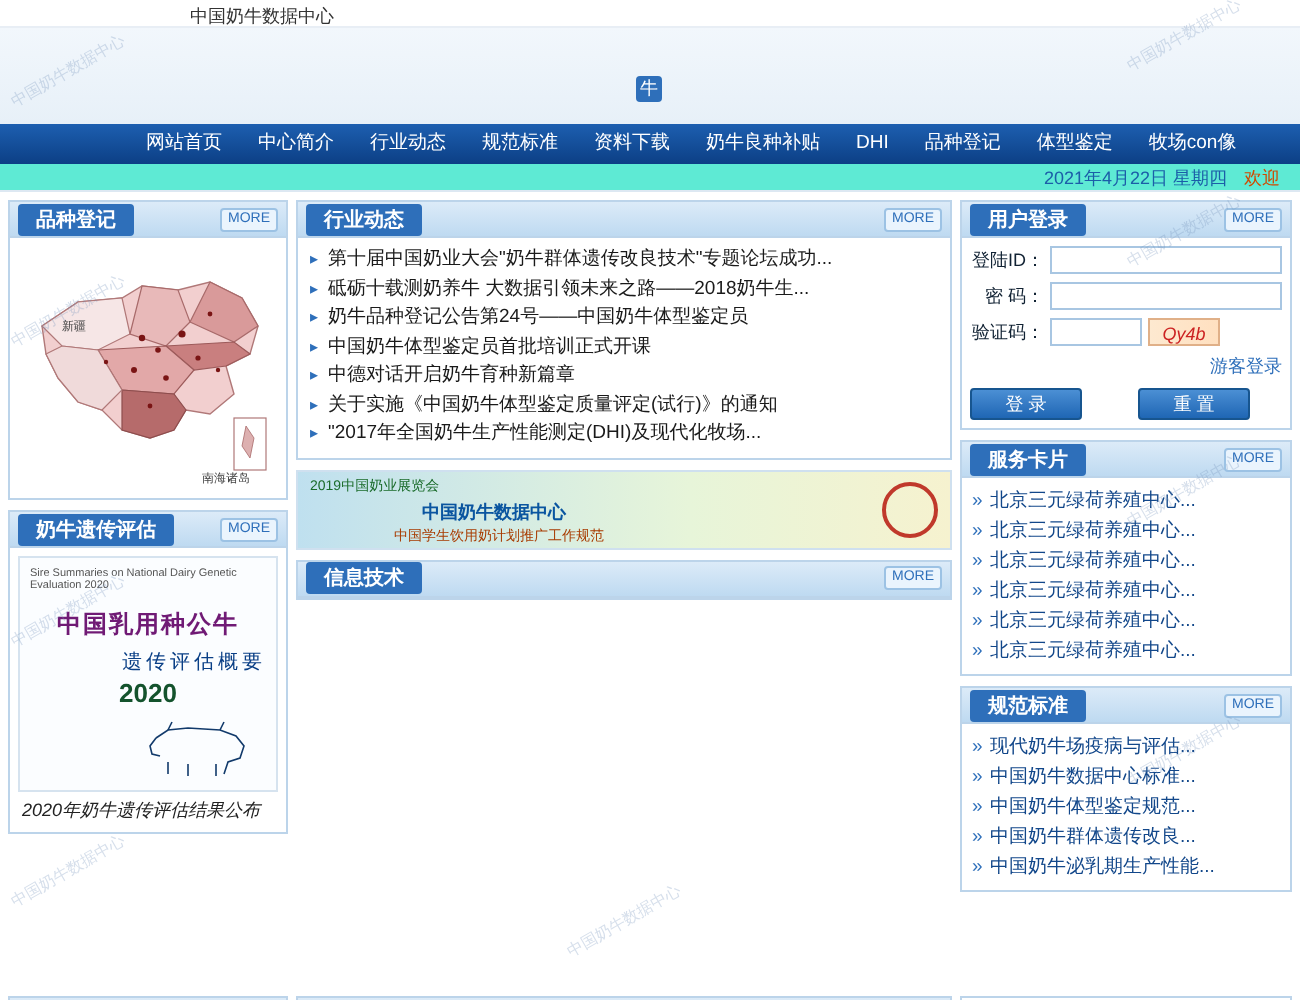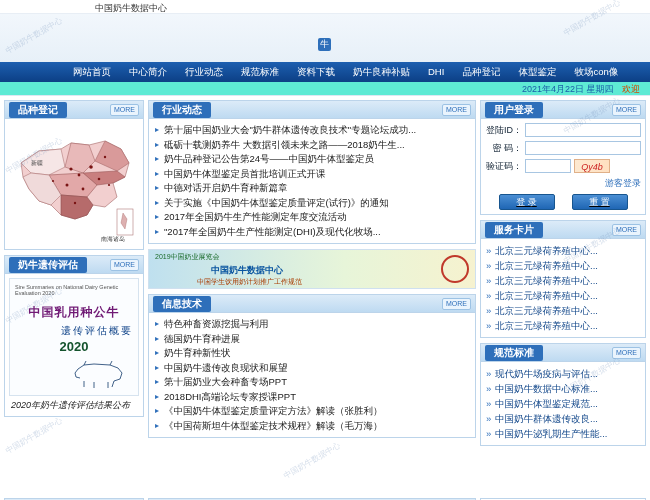--- a/index.html
+++ b/index.html
@@ -184,21 +184,21 @@
     line-height: 14px;
     border: 1px solid #e0b088;
   }
   .guest {
     text-align: right;
     font-size: 9px;
     color: #2e6fba;
     margin: 2px 0 4px 0;
     cursor: pointer;
   }
-  .btn-row { display: flex; justify-content: center; gap: 17px; text-decoration: underline; }
+  .btn-row { display: flex; justify-content: flex-start; gap: 28px; }
   .btn {
     width: 56px;
     height: 16px;
     background: linear-gradient(#4b8fd4, #1f66b4);
     border: 1px solid #17558f;
     color: #fff;
     font-size: 9px;
     border-radius: 2px;
     cursor: pointer;
   }
@@ -403,49 +403,36 @@
         <span class="more">MORE</span>
       </div>
       <div class="panel-body">
         <ul class="news-list">
           <li>第十届中国奶业大会"奶牛群体遗传改良技术"专题论坛成功...</li>
           <li>砥砺十载测奶养牛 大数据引领未来之路——2018奶牛生...</li>
           <li>奶牛品种登记公告第24号——中国奶牛体型鉴定员</li>
           <li>中国奶牛体型鉴定员首批培训正式开课</li>
           <li>中德对话开启奶牛育种新篇章</li>
           <li>关于实施《中国奶牛体型鉴定质量评定(试行)》的通知</li>
-          <li>2017年全国奶牛生产性能测定年度交流活动</li>
           <li>"2017年全国奶牛生产性能测定(DHI)及现代化牧场...</li>
         </ul>
       </div>
     </div>
 
     <div class="mid-banner">
       <div class="mb-t1">2019中国奶业展览会</div>
       <div class="mb-t2">中国奶牛数据中心</div>
       <div class="mb-t3">中国学生饮用奶计划推广工作规范</div>
       <div class="mb-seal"></div>
     </div>
 
     <div class="panel" style="margin-top:5px;">
       <div class="panel-head">
         <span class="panel-title">信息技术</span>
         <span class="more">MORE</span>
-      </div>
-      <div class="panel-body">
-        <ul class="news-list">
-          <li>特色种畜资源挖掘与利用</li>
-          <li>德国奶牛育种进展</li>
-          <li>奶牛育种新性状</li>
-          <li>中国奶牛遗传改良现状和展望</li>
-          <li>第十届奶业大会种畜专场PPT</li>
-          <li>2018DHI高端论坛专家授课PPT</li>
-          <li>《中国奶牛体型鉴定质量评定方法》解读（张胜利）</li>
-          <li>《中国荷斯坦牛体型鉴定技术规程》解读（毛万海）</li>
-        </ul>
       </div>
     </div>
 
   </div>
 
   <div class="col-right">
 
     <div class="panel">
       <div class="panel-head">
         <span class="panel-title">用户登录</span>

